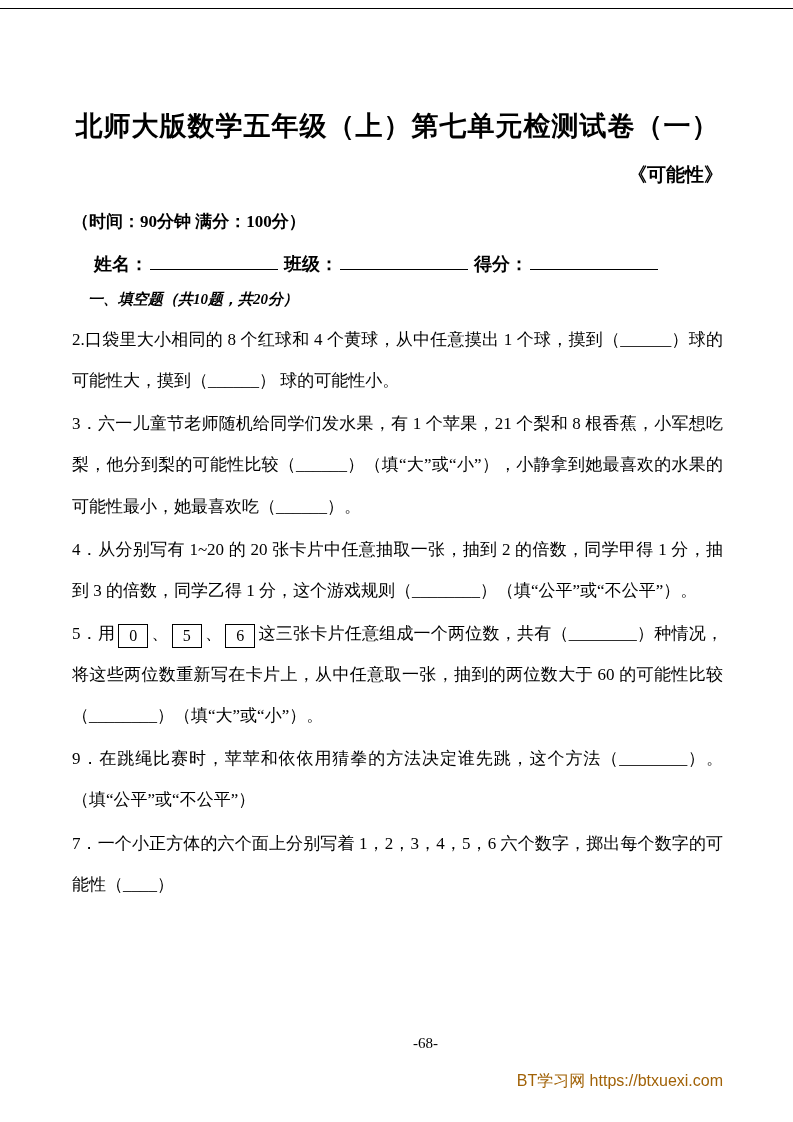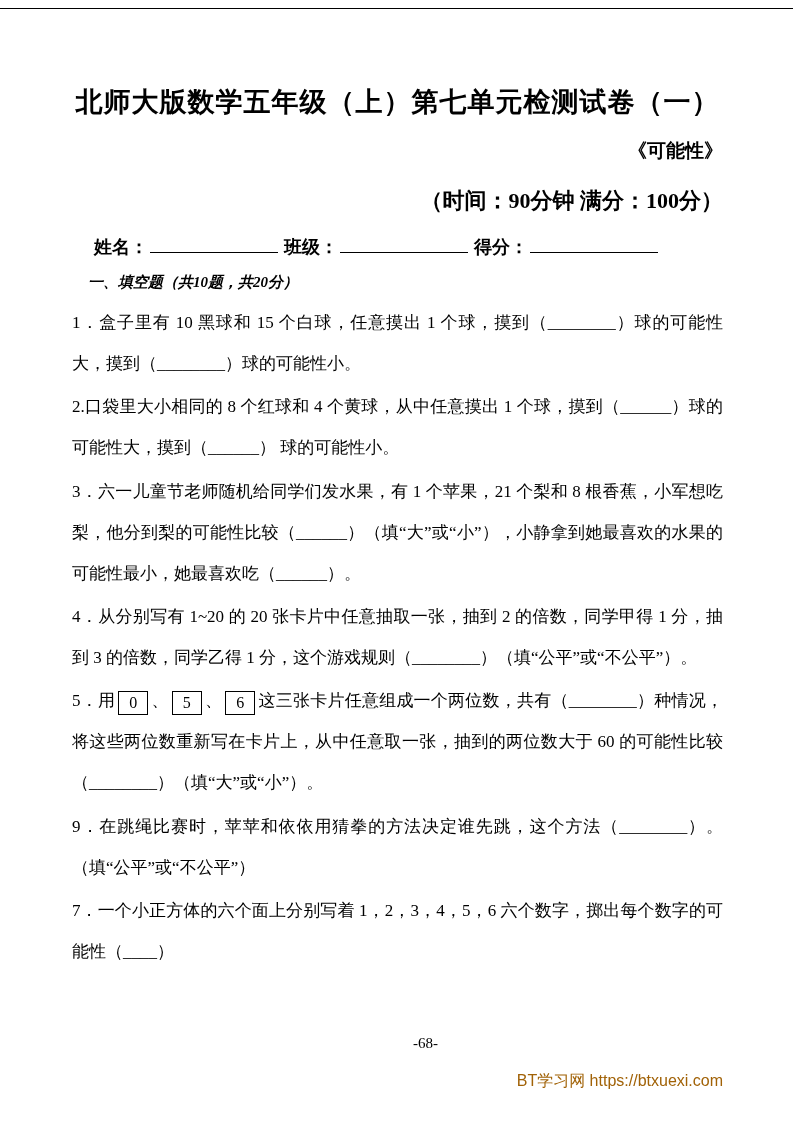--- a/index.html
+++ b/index.html
@@ -16,38 +16,38 @@
     overflow: hidden;
   }
   .top-rule {
     position: absolute;
     top: 8px;
     left: 0;
     width: 100%;
     border-top: 1px solid #000;
   }
   .sheet {
-    padding: 84px 70px 0 72px;
+    padding: 108px 70px 0 72px;
   }
   .doc-title {
     text-align: center;
     font-size: 27px;
     font-weight: bold;
     letter-spacing: 1px;
     margin: 0 0 18px 0;
   }
   .doc-subtitle {
     text-align: right;
     font-size: 19px;
     font-weight: bold;
     margin: 0 0 22px 0;
   }
   .doc-meta {
-    text-align: right;
-    font-size: 22px;
+    text-align: left;
+    font-size: 17px;
     font-weight: bold;
     margin: 16px 0 18px 0;
   }
   .id-line {
     font-size: 18px;
     font-weight: bold;
     margin: 0 0 14px 0;
     padding-left: 22px;
   }
   .blank-line {
@@ -111,21 +111,20 @@
   <div class="doc-subtitle">《可能性》</div>
 
   <div class="doc-meta">（时间：90分钟        满分：100分）</div>
 
   <div class="id-line">
     <span>姓名：</span><span class="blank-line"></span><span>班级：</span><span class="blank-line"></span><span>得分：</span><span class="blank-line"></span>
   </div>
 
   <div class="section-heading">一、填空题（共10题，共20分）</div>
 
-  <p class="question">1．盒子里有 10 黑球和 15 个白球，任意摸出 1 个球，摸到（________）球的可能性大，摸到（________）球的可能性小。</p>
 
   <p class="question">2.口袋里大小相同的 8 个红球和 4 个黄球，从中任意摸出 1 个球，摸到（______）球的可能性大，摸到（______） 球的可能性小。</p>
 
   <p class="question">3．六一儿童节老师随机给同学们发水果，有 1 个苹果，21 个梨和 8 根香蕉，小军想吃梨，他分到梨的可能性比较（______）（填“大”或“小”），小静拿到她最喜欢的水果的可能性最小，她最喜欢吃（______）。</p>
 
   <p class="question">4．从分别写有 1~20 的 20 张卡片中任意抽取一张，抽到 2 的倍数，同学甲得 1 分，抽到 3 的倍数，同学乙得 1 分，这个游戏规则（________）（填“公平”或“不公平”）。</p>
 
   <p class="question"><span>5．用</span><span class="card">0</span><span>、</span><span class="card">5</span><span>、</span><span class="card">6</span><span>这三张卡片任意组成一个两位数，共有（________）种情况，将这些两位数重新写在卡片上，从中任意取一张，抽到的两位数大于 60 的可能性比较（________）（填“大”或“小”）。</span></p>
 
   <p class="question">9．在跳绳比赛时，苹苹和依依用猜拳的方法决定谁先跳，这个方法（________）。（填“公平”或“不公平”）</p>

